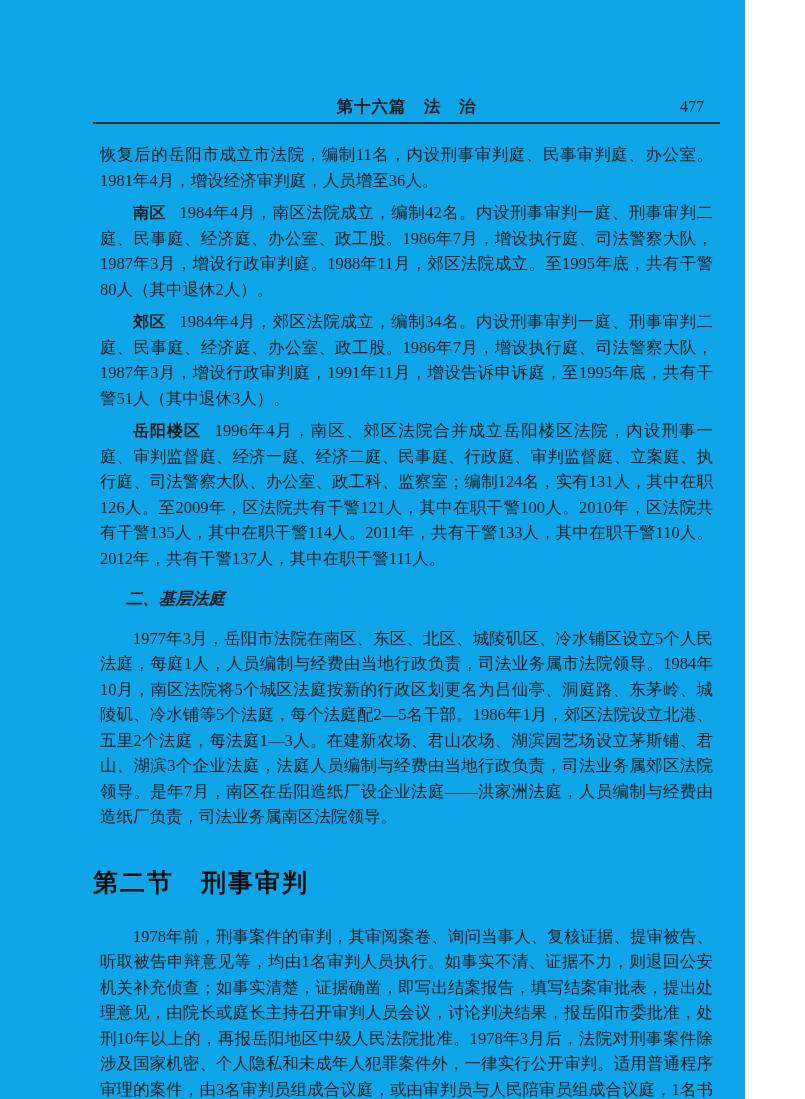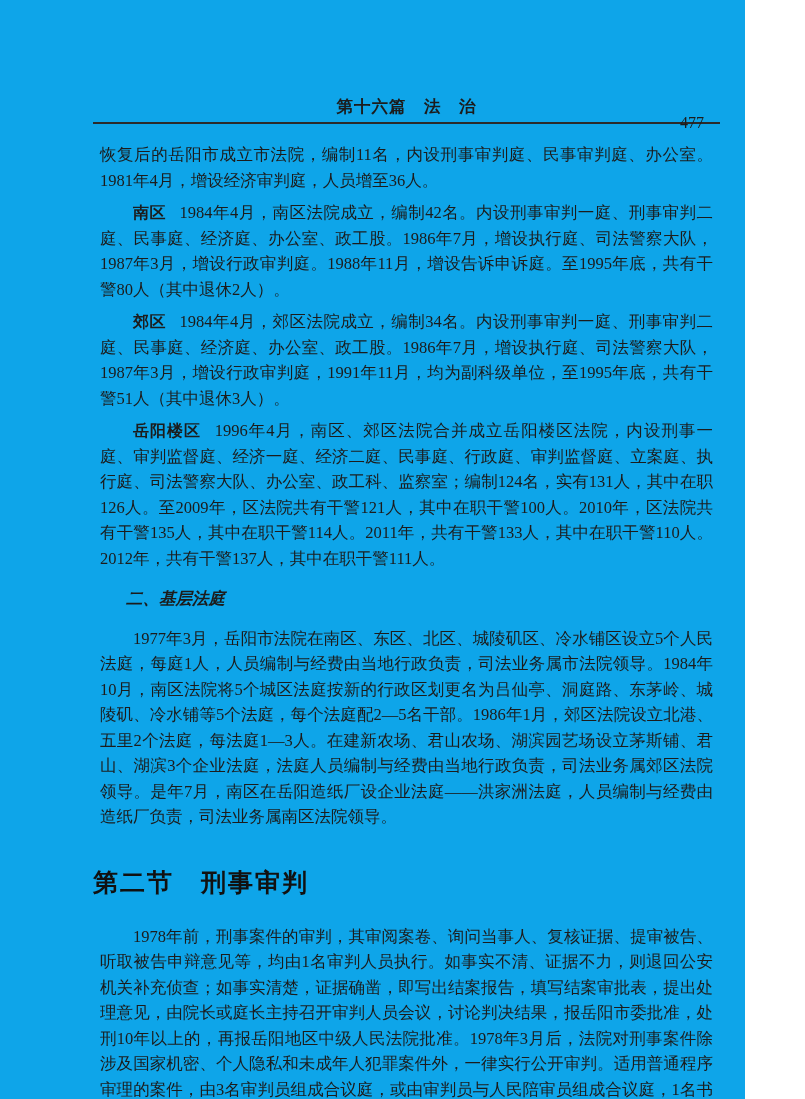--- a/index.html
+++ b/index.html
@@ -30,21 +30,21 @@
   .rh-title {
     text-align: center;
     font-size: 16.5px;
     font-weight: bold;
     letter-spacing: 1px;
     line-height: 22px;
   }
   .rh-page {
     position: absolute;
     right: 16px;
-    top: 16px;
+    top: 0;
     font-size: 16px;
     font-weight: normal;
     line-height: 22px;
   }
   .header-rule {
     border: none;
     border-top: 2px solid #2b2b2b;
     margin: 4px 0 0 0;
     height: 0;
   }
@@ -98,23 +98,23 @@
       <div class="rh-title">第十六篇　法　治</div>
       <div class="rh-page">477</div>
     </header>
 
     <div class="header-rule"></div>
 
     <main class="body-text">
 
       <p class="para flush">恢复后的岳阳市成立市法院，编制11名，内设刑事审判庭、民事审判庭、办公室。1981年4月，增设经济审判庭，人员增至36人。</p>
 
-      <p class="para"><span class="lead">南区</span><span>1984年4月，南区法院成立，编制42名。内设刑事审判一庭、刑事审判二庭、民事庭、经济庭、办公室、政工股。1986年7月，增设执行庭、司法警察大队，1987年3月，增设行政审判庭。1988年11月，增设告诉申诉庭。至1995年底，共有干警80人（其中退休2人）。</span></p>
+      <p class="para"><span class="lead">南区</span><span>1984年4月，南区法院成立，编制42名。内设刑事审判一庭、刑事审判二庭、民事庭、经济庭、办公室、政工股。1986年7月，增设执行庭、司法警察大队，1987年3月，增设行政审判庭。1988年11月，郊区法院成立。至1995年底，共有干警80人（其中退休2人）。</span></p>
 
-      <p class="para"><span class="lead">郊区</span><span>1984年4月，郊区法院成立，编制34名。内设刑事审判一庭、刑事审判二庭、民事庭、经济庭、办公室、政工股。1986年7月，增设执行庭、司法警察大队，1987年3月，增设行政审判庭，1991年11月，均为副科级单位，至1995年底，共有干警51人（其中退休3人）。</span></p>
+      <p class="para"><span class="lead">郊区</span><span>1984年4月，郊区法院成立，编制34名。内设刑事审判一庭、刑事审判二庭、民事庭、经济庭、办公室、政工股。1986年7月，增设执行庭、司法警察大队，1987年3月，增设行政审判庭，1991年11月，增设告诉申诉庭，至1995年底，共有干警51人（其中退休3人）。</span></p>
 
       <p class="para"><span class="lead">岳阳楼区</span><span>1996年4月，南区、郊区法院合并成立岳阳楼区法院，内设刑事一庭、审判监督庭、经济一庭、经济二庭、民事庭、行政庭、审判监督庭、立案庭、执行庭、司法警察大队、办公室、政工科、监察室；编制124名，实有131人，其中在职126人。至2009年，区法院共有干警121人，其中在职干警100人。2010年，区法院共有干警135人，其中在职干警114人。2011年，共有干警133人，其中在职干警110人。2012年，共有干警137人，其中在职干警111人。</span></p>
 
       <h3 class="subheading">二、基层法庭</h3>
 
       <p class="para">1977年3月，岳阳市法院在南区、东区、北区、城陵矶区、冷水铺区设立5个人民法庭，每庭1人，人员编制与经费由当地行政负责，司法业务属市法院领导。1984年10月，南区法院将5个城区法庭按新的行政区划更名为吕仙亭、洞庭路、东茅岭、城陵矶、冷水铺等5个法庭，每个法庭配2—5名干部。1986年1月，郊区法院设立北港、五里2个法庭，每法庭1—3人。在建新农场、君山农场、湖滨园艺场设立茅斯铺、君山、湖滨3个企业法庭，法庭人员编制与经费由当地行政负责，司法业务属郊区法院领导。是年7月，南区在岳阳造纸厂设企业法庭——洪家洲法庭，人员编制与经费由造纸厂负责，司法业务属南区法院领导。</p>
 
 
       <h2 class="section-heading">第二节　刑事审判</h2>
 

